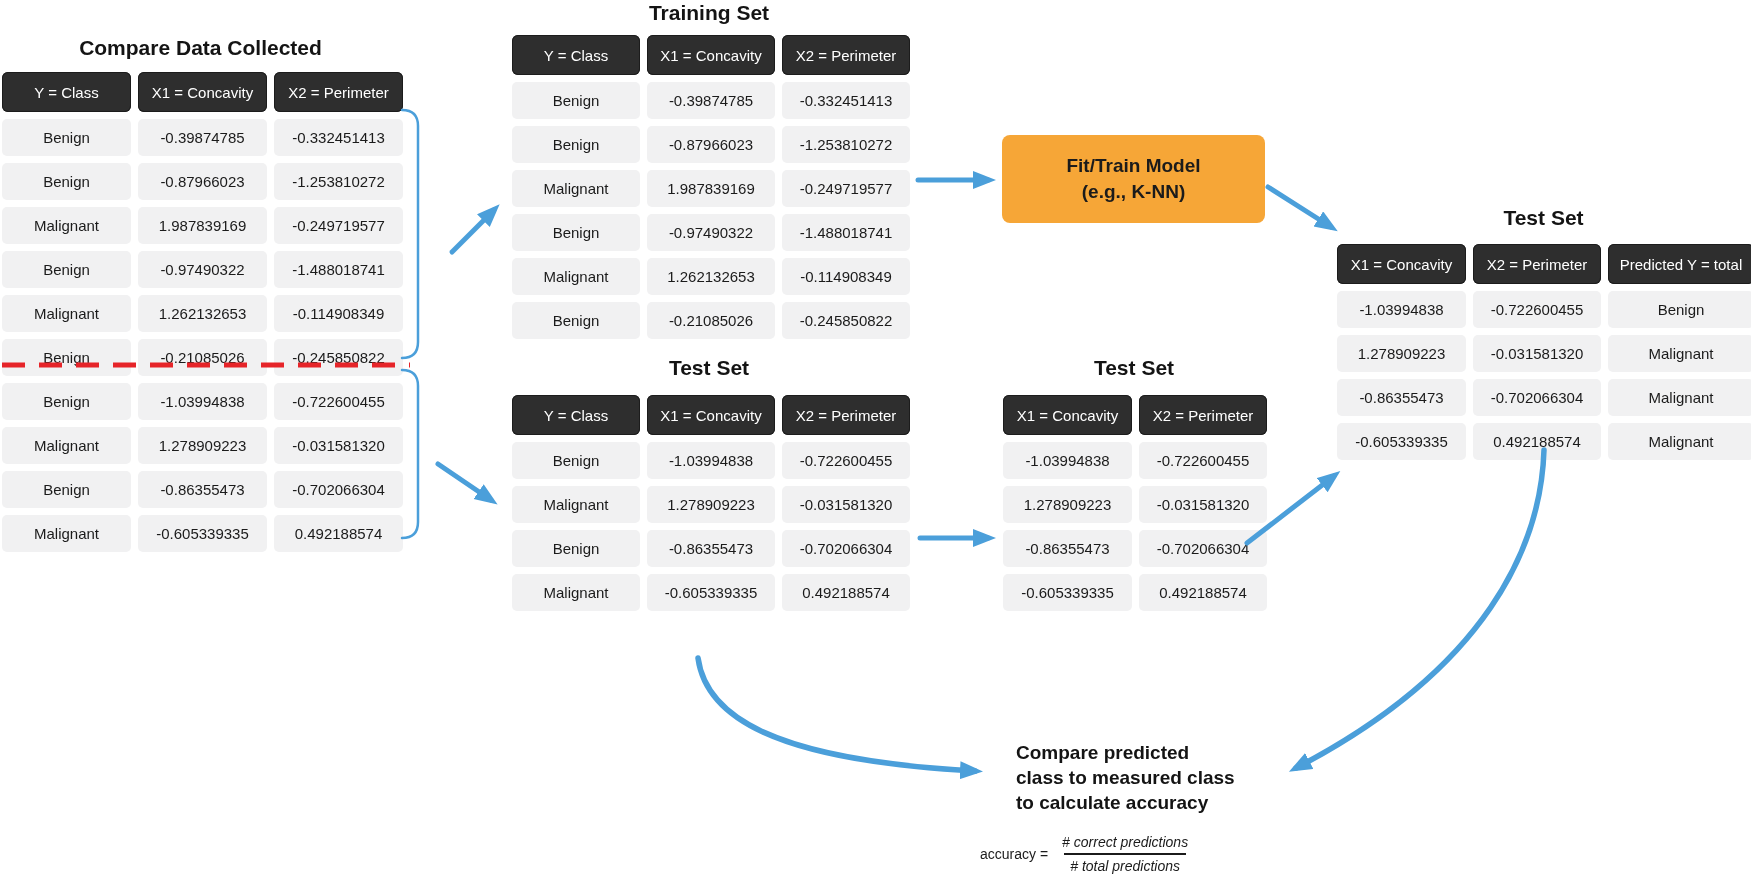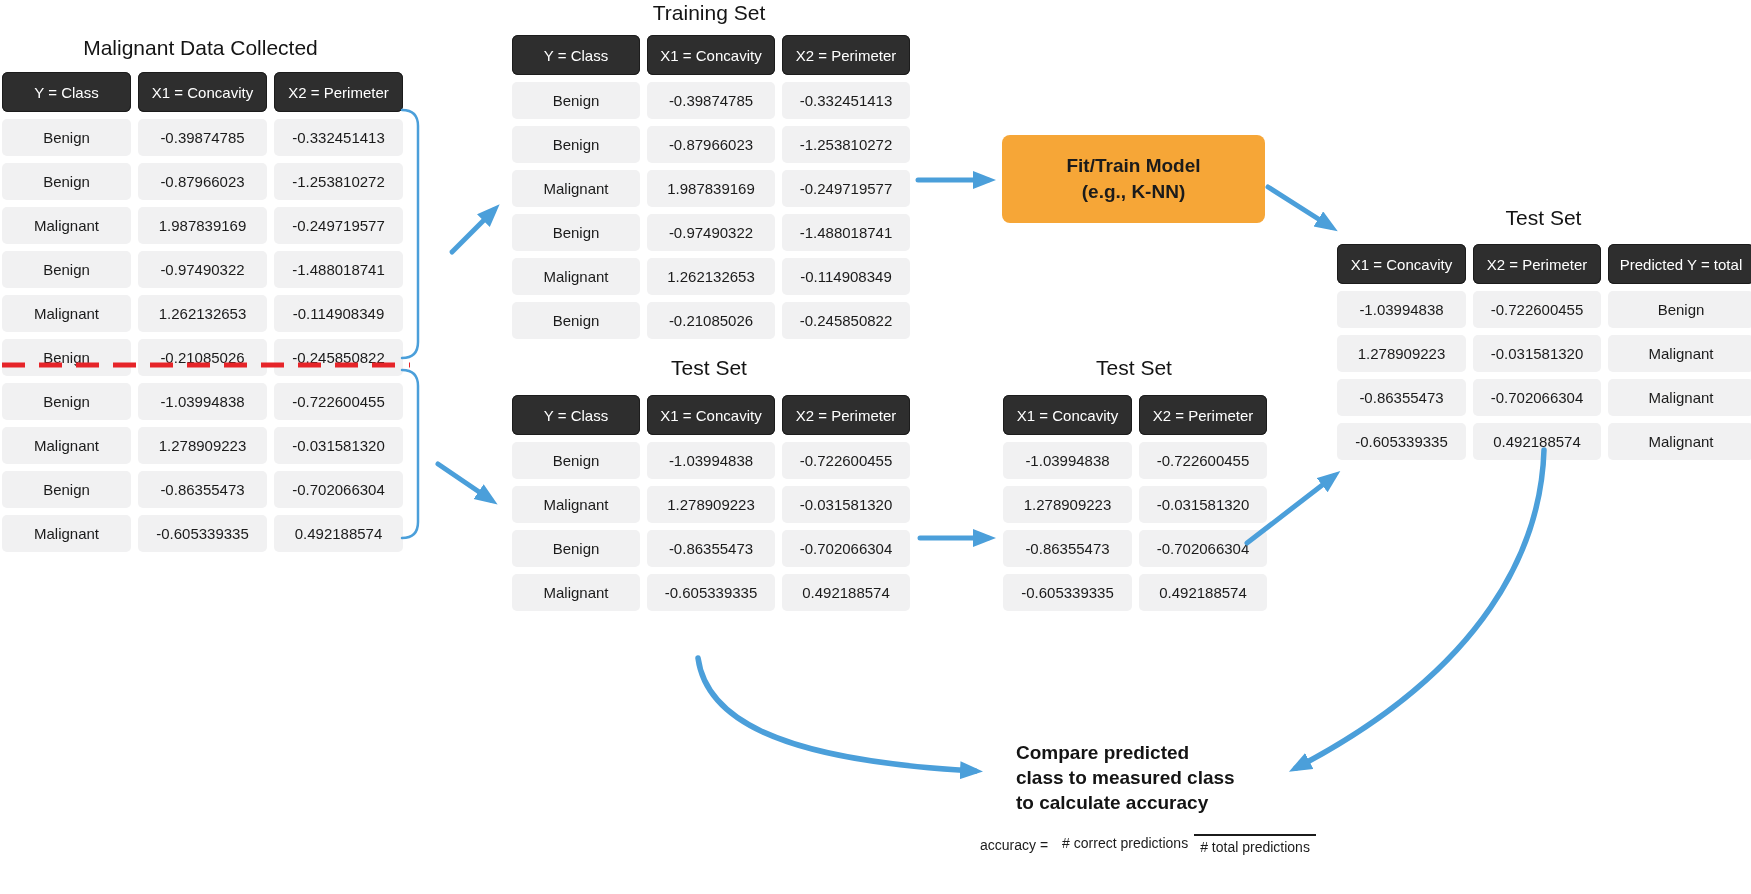--- a/index.html
+++ b/index.html
@@ -1,45 +1,45 @@
 <!DOCTYPE html>
 <html><head>
 <meta charset="utf-8">
 <style>
   html,body{margin:0;padding:0;background:#ffffff;}
   .canvas{position:relative;width:1751px;height:894px;background:#ffffff;overflow:hidden;
           font-family:"Liberation Sans", sans-serif;color:#1b1b1b;}
-  .title{position:absolute;font-size:21px;font-weight:400;text-align:center;color:#141414;white-space:nowrap;}
+  .title{position:absolute;font-size:21px;font-weight:700;text-align:center;color:#141414;white-space:nowrap;}
   .tbl{position:absolute;display:grid;column-gap:5px;row-gap:5px;grid-auto-rows:37px;grid-template-rows:40px;gap:7px;}
   .cols3a{grid-template-columns:129px 129px 129px;}
   .cols3b{grid-template-columns:128px 128px 128px;}
   .cols2 {grid-template-columns:129px 128px;}
   .cols3p{grid-template-columns:129px 128px 146px;}
   .hcell{background:#2e2e2e;color:#ffffff;border-radius:6px;font-size:15px;
          display:flex;align-items:center;justify-content:center;box-shadow:inset 0 0 0 1px #1c1c1c;}
   .cell{background:#f1f1f2;color:#1b1b1b;border-radius:5px;font-size:15px;
         display:flex;align-items:center;justify-content:center;}
   .model-box{position:absolute;left:1002px;top:135px;width:263px;height:88px;border-radius:8px;
              background:#f6a637;display:flex;flex-direction:column;align-items:center;justify-content:center;
              font-size:19px;font-weight:700;color:#1b1b1b;line-height:26px;}
   .compare-note{position:absolute;left:1016px;top:740px;width:252px;text-align:left;
                 font-size:19px;font-weight:700;line-height:25px;color:#141414;}
   .formula{position:absolute;left:980px;top:834px;display:flex;align-items:center;font-size:14px;color:#1b1b1b;}
   .formula .lhs{margin-right:8px;white-space:nowrap;}
-  .frac{display:flex;flex-direction:row;align-items:center;}
+  .frac{display:flex;flex-direction:column;align-items:center;font-style:italic;}
   .frac .num{padding:0 6px 3px 6px;white-space:nowrap;}
   .frac .den{padding:3px 6px 0 6px;border-top:2px solid #1b1b1b;white-space:nowrap;}
   svg.overlay{position:absolute;left:0;top:0;pointer-events:none;}
 </style>
 </head>
 <body>
 
 <div class="canvas">
 
-  <div class="title" style="left:2px;top:36px;width:397px;">Malignant Data Collected</div>
+  <div class="title" style="left:2px;top:36px;width:397px;">Compare Data Collected</div>
   <div class="title" style="left:512px;top:1px;width:394px;">Training Set</div>
   <div class="title" style="left:512px;top:356px;width:394px;">Test Set</div>
   <div class="title" style="left:1003px;top:356px;width:262px;">Test Set</div>
   <div class="title" style="left:1337px;top:206px;width:413px;">Test Set</div>
 
   <div class="tbl cols3a" style="left:2px;top:72px;">
       <div class="hcell" style="background: rgb(46, 46, 46);">Y = Class</div>
       <div class="hcell" style="background: rgb(46, 46, 46);">X1 = Concavity</div>
       <div class="hcell" style="background: rgb(46, 46, 46);">X2 = Perimeter</div>
       <div class="cell" style="background: rgb(241, 241, 242);">Benign</div>

